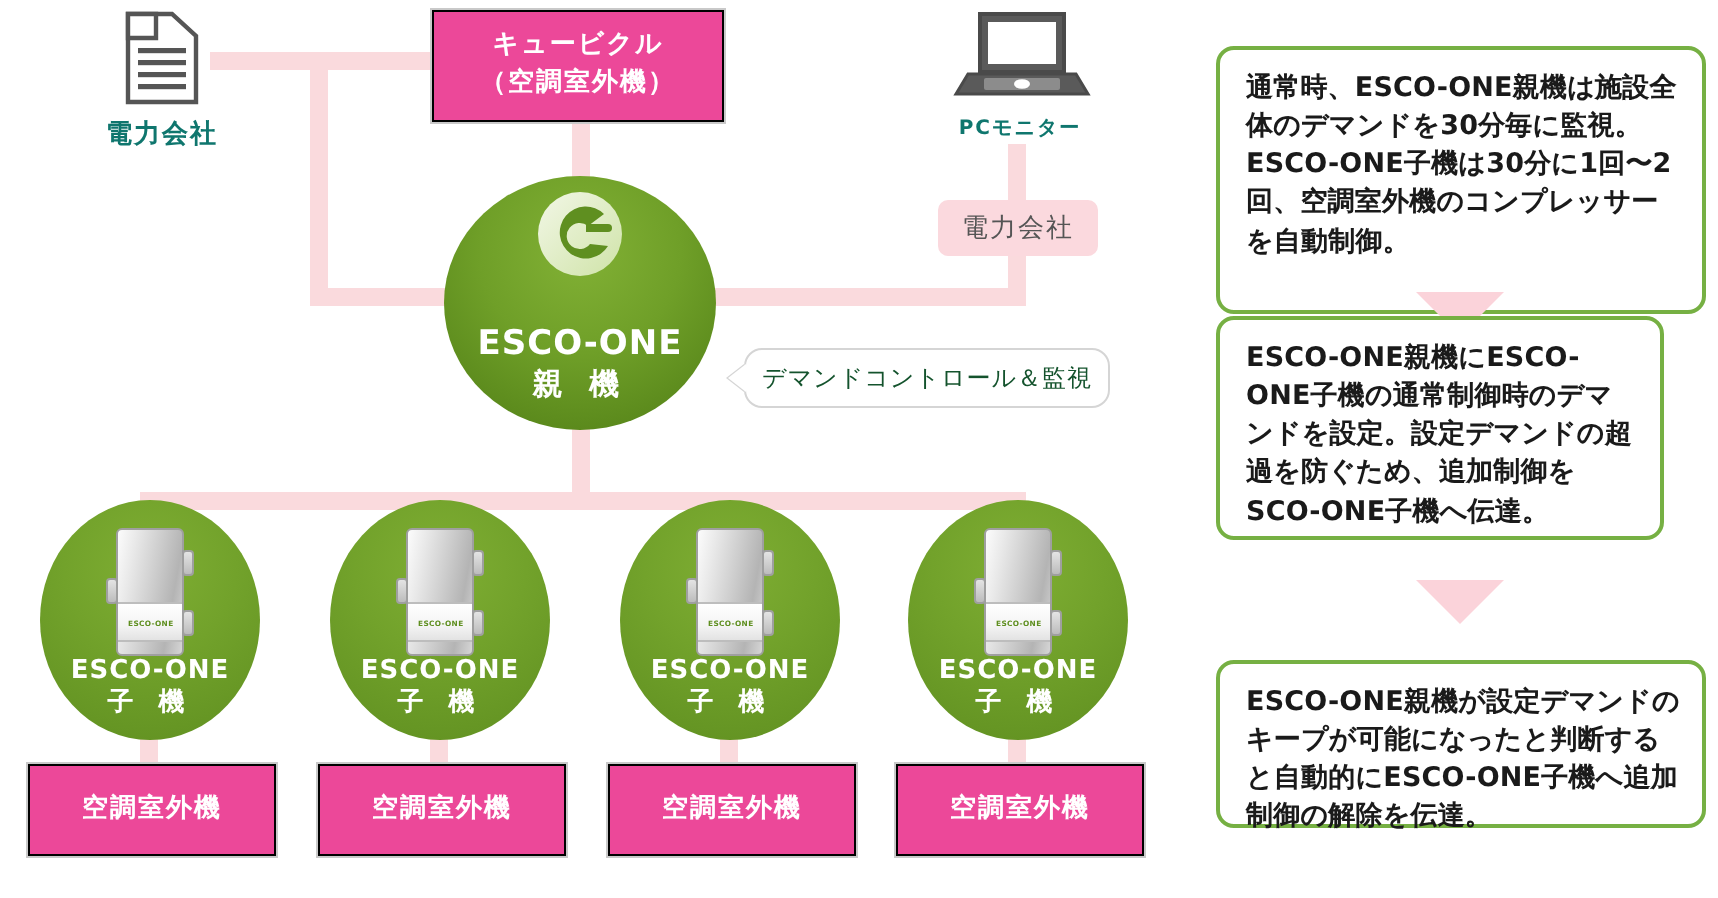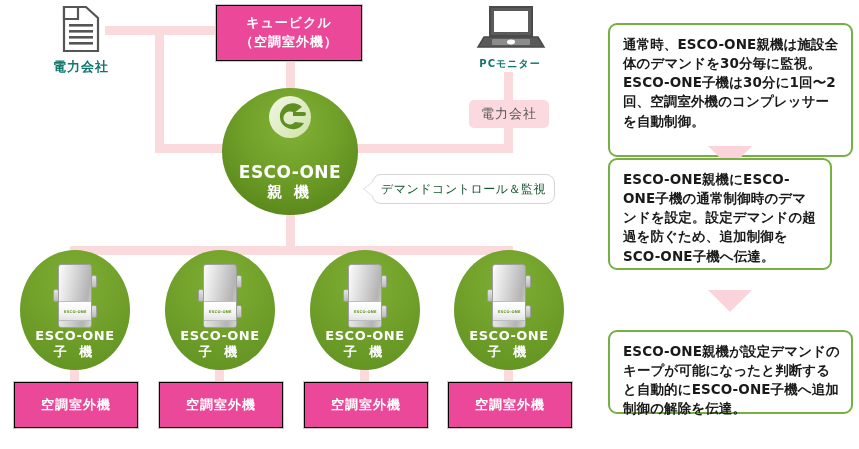--- a/index.html
+++ b/index.html
@@ -263,21 +263,21 @@
           <stop offset="0%" stop-color="#f2f7e6"></stop>
           <stop offset="55%" stop-color="#dfecc4"></stop>
           <stop offset="100%" stop-color="#cfe3a8"></stop>
         </linearGradient>
       </defs>
       <circle cx="28" cy="23" r="21" fill="url(#swirlg)"></circle>
       <path d="M40 13 a13 13 0 1 0 2 16 l-9 -1 a6.5 6.5 0 1 1 -1 -9 z" fill="#5f8f20"></path>
       <path d="M31 18 h11 a2 2 0 0 1 0 4 h-11 z" fill="#5f8f20"></path>
     </svg>
     <div class="cap-en" style="font-size:17px;">ESCO-ONE</div>
-    <div class="cap-jp" style="font-size:15px; margin-top:1px;font-family:Liberation Serif, serif;">親 機</div>
+    <div class="cap-jp" style="font-size:15px; margin-top:1px;">親 機</div>
   </div>
 
   <div class="bubble" style="left:372px; top:174px; width:183px; height:30px; font-size:12px;">
     <span class="tail"></span>
     <span>デマンドコントロール＆監視</span>
   </div>
 
   <div class="circle" style="left:20px; top:250px; width:110px; height:110px; padding-bottom:10px;">
     <div class="device" style="top:14px;">
       <span class="tab l1"></span>

